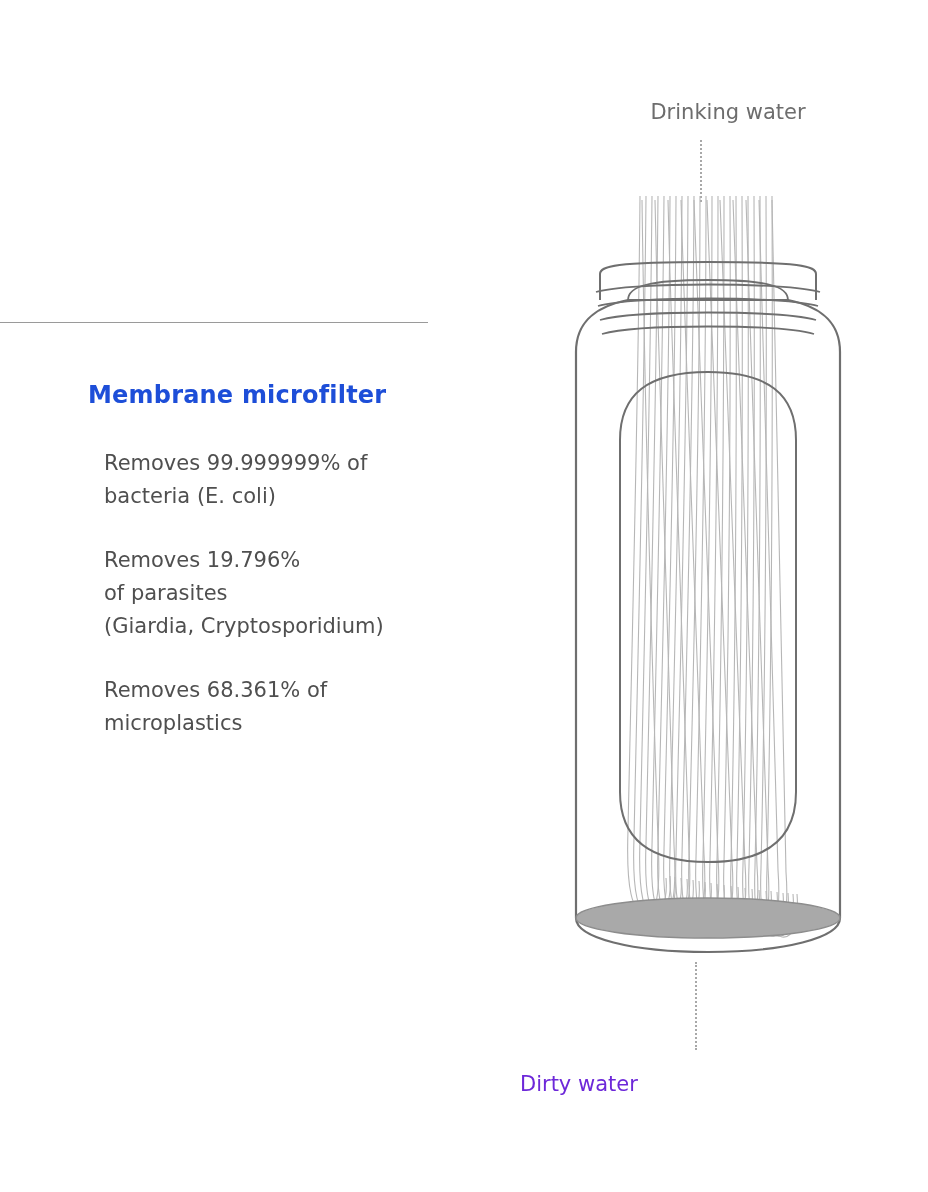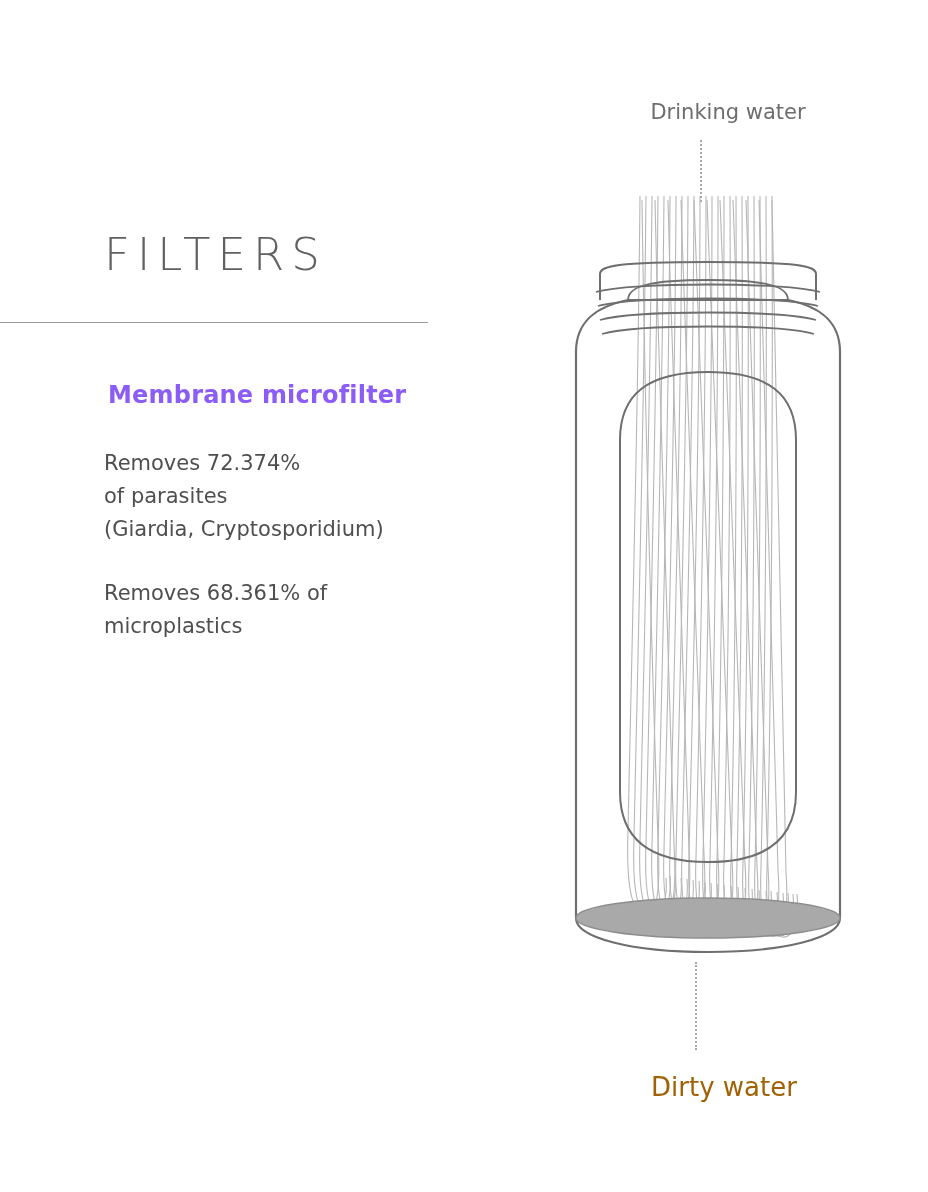--- a/index.html
+++ b/index.html
@@ -41,25 +41,25 @@
     position: absolute;
     left: 0;
     top: 322px;
     width: 428px;
     height: 1px;
     background: #9a9a9a;
   }
 
   .sub-title {
     position: absolute;
-    left: 108px;
+    left: 88px;
     top: 381px;
     font-size: 24px;
     font-weight: bold;
-    color: #8b5cf6;
+    color: #1d4ed8;
     letter-spacing: 0.2px;
   }
 
   .spec-list {
     position: absolute;
     left: 104px;
     top: 447px;
     width: 400px;
   }
 
@@ -91,23 +91,22 @@
     width: 408px;
     text-align: center;
     font-size: 21px;
     color: #6d6d6d;
   }
   .label-bottom {
     position: absolute;
     left: 0;
     top: 1072px;
     width: 408px;
-    text-align: center;
-    font-size: 26px;
-    color: #a16207;
+    font-size: 21px;
+    color: #6d28d9;
   }
 
   .dotted-top {
     position: absolute;
     left: 180px;
     top: 140px;
     width: 0;
     height: 62px;
     border-left: 2px dotted #a8a8a8;
   }
@@ -123,26 +122,27 @@
   .bottle-svg {
     position: absolute;
     left: 0;
     top: 0;
   }
 </style>
 </head>
 <body>
 
 <div class="left-col">
-  <div class="section-title">FILTERS</div>
   <div class="title-rule"></div>
   <div class="sub-title">Membrane microfilter</div>
 
   <div class="spec-list">
-    <div class="spec-item">Removes 72.374%
+    <div class="spec-item">Removes 99.999999% of
+bacteria (E. coli)</div>
+    <div class="spec-item">Removes 19.796%
 of parasites
 (Giardia, Cryptosporidium)</div>
     <div class="spec-item">Removes 68.361% of
 microplastics</div>
   </div>
 </div>
 
 <div class="diagram">
 
   <div class="label-top">Drinking water</div>

